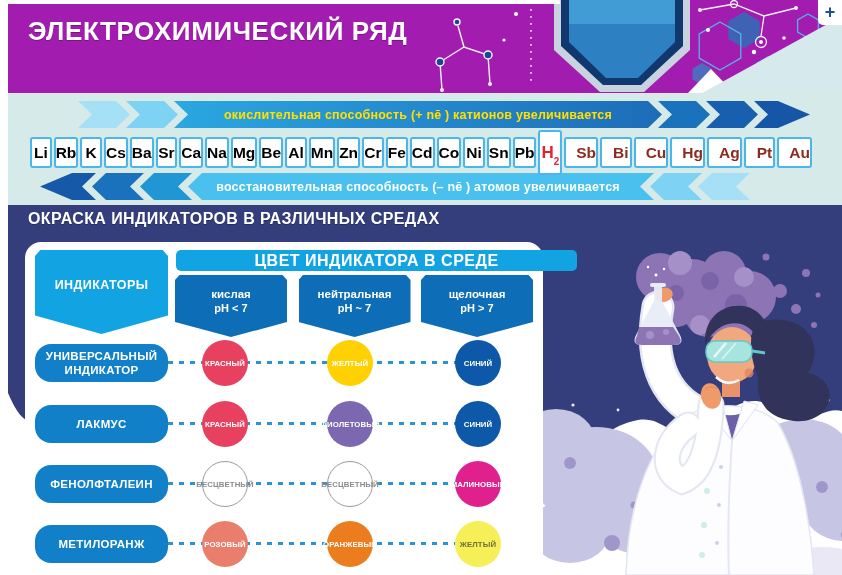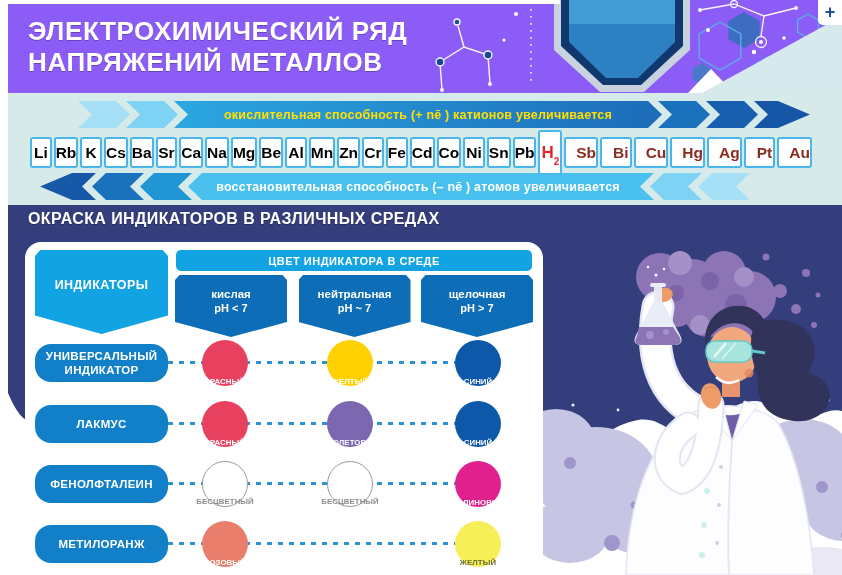--- a/index.html
+++ b/index.html
@@ -1,19 +1,19 @@
 <!DOCTYPE html>
 <html><head>
 <meta charset="utf-8">
 <style>
   html,body{margin:0;padding:0;background:#fff;}
   .page{position:relative;width:842px;height:575px;overflow:hidden;background:#fff;
         font-family:"Liberation Sans",sans-serif;}
   
-  .header{position:absolute;left:8px;top:0;right:0;height:93px;background:#8b5cf6;overflow:hidden;}
+  .header{position:absolute;left:8px;top:0;right:0;height:93px;background:#a21caf;overflow:hidden;}
   .top-strip{position:absolute;left:0;top:0;width:560px;height:4px;background:#fff;z-index:5;}
   .poster-title{position:absolute;left:20px;top:16px;color:#fff;font-weight:bold;font-size:26px;
         line-height:1.2;letter-spacing:.6px;z-index:3;text-shadow:0 1px 0 rgba(0,0,0,.25);}
   .header-deco{position:absolute;right:0;top:0;z-index:1;}
   .plus-btn{position:absolute;right:0;top:0;width:24px;height:25px;background:#fff;border-radius:0 0 0 5px;
         color:#1c4f9c;font-weight:bold;font-size:18px;display:flex;align-items:center;justify-content:center;z-index:6;cursor:pointer;}
   
   .series{position:absolute;left:8px;top:93px;right:0;height:112px;background:#d6ebe9;}
   .arrow-svg{position:absolute;left:0;}
   .arrow-text{position:absolute;left:170px;width:480px;text-align:center;font-weight:bold;font-size:12.5px;
@@ -32,48 +32,47 @@
   .indicators{position:absolute;left:8px;top:205px;right:0;bottom:0;background:#fff;}
   .ind-bg{position:absolute;left:0;top:0;}
   .section-title{position:absolute;left:20px;top:5px;color:#fff;font-weight:bold;font-size:16px;
         letter-spacing:.4px;z-index:2;text-shadow:0 1px 0 rgba(0,0,0,.3);}
   .card{position:absolute;left:17px;top:37px;width:518px;height:333px;background:#fff;
         border-radius:16px 16px 0 0;z-index:3;}
   .hdr-ind{position:absolute;left:10px;top:8px;width:133px;height:84px;background:#12a3e2;color:#fff;
         display:flex;align-items:center;justify-content:center;font-weight:bold;font-size:12.5px;letter-spacing:.4px;
         padding-bottom:14px;box-sizing:border-box;
         clip-path:polygon(4% 0,96% 0,100% 7%,100% 78%,50% 100%,0 78%,0 7%);}
-  .hdr-span{position:absolute;left:151px;top:8px;width:356px;height:21px;background:#12a3e2;color:#fff;
-        border-radius:5px;display:flex;align-items:center;justify-content:center;font-weight:bold;font-size:11px;letter-spacing:.5px;}
+  .hdr-span{position:absolute;left:151px;top:8px;width:401px;height:21px;background:#12a3e2;color:#fff;
+        border-radius:5px;display:flex;align-items:center;justify-content:center;font-weight:bold;font-size:16px;letter-spacing:.5px;}
   .media-hdr{position:absolute;top:33px;width:112px;height:62px;background:#0d6db6;color:#fff;
         display:flex;flex-direction:column;align-items:center;justify-content:center;gap:2px;
         padding-bottom:10px;box-sizing:border-box;
         clip-path:polygon(4% 0,96% 0,100% 8%,100% 76%,50% 100%,0 76%,0 8%);}
   .media-name{font-weight:bold;font-size:11.5px;}
   .media-ph{font-weight:bold;font-size:11px;}
   .ind-row{position:absolute;left:0;width:100%;height:46px;}
   .dash-line{position:absolute;left:143px;top:21px;width:312px;height:3px;
         background:repeating-linear-gradient(90deg,#2a93d4 0 5px,transparent 5px 11px);}
   .row-label{position:absolute;left:10px;top:4px;width:133px;height:38px;background:#1280c8;color:#fff;
         border-radius:16px;display:flex;align-items:center;justify-content:center;text-align:center;
         font-weight:bold;font-size:11.5px;line-height:1.25;letter-spacing:.3px;padding:0 6px;box-sizing:border-box;}
   .circle{position:absolute;top:0;width:46px;height:46px;border-radius:50%;box-sizing:border-box;
-        display:flex;align-items:flex-end;justify-content:center;}
+        display:flex;align-items:center;justify-content:center;}
   .circle-text{font-weight:bold;font-size:7.8px;letter-spacing:.1px;white-space:nowrap;}
 </style>
 </head>
 <body>
 
 <div class="page">
 
   <div class="top-strip"></div>
   <div class="header">
     <div class="poster-title">
       <div>ЭЛЕКТРОХИМИЧЕСКИЙ РЯД</div>
-      <div>НАПРЯЖЕНИЙ МЕТАЛЛОВ</div>
     </div>
     <svg class="header-deco" width="430" height="93" viewBox="0 0 430 93">
 
       <g stroke="#ffffff" stroke-width="1.4" fill="none" opacity=".95">
         <path d="M30,90 L28,62 L52,47 L76,55 L78,84"></path>
         <path d="M52,47 L46,26"></path>
         <circle cx="28" cy="62" r="4" fill="#11499a"></circle>
         <circle cx="76" cy="55" r="4" fill="#11499a"></circle>
         <circle cx="45" cy="22" r="3" fill="#11499a"></circle>
         <circle cx="30" cy="90" r="2" fill="#fff" stroke="none"></circle>
@@ -427,20 +426,23 @@
             <div class="circle" style="left: 430px; background: rgb(224, 33, 141);">
               <span class="circle-text" style="color: rgb(255, 255, 255);">МАЛИНОВЫЙ</span>
             </div>
           </div>
           <div class="ind-row" style="top: 279px;">
             <div class="dash-line"></div>
             <div class="row-label">МЕТИЛОРАНЖ</div>
             <div class="circle" style="left: 177px; background: rgb(232, 126, 107);">
               <span class="circle-text" style="color: rgb(255, 255, 255);">РОЗОВЫЙ</span>
             </div>
+            <div class="circle" style="left: 302px; background: rgb(236, 125, 30);">
+              <span class="circle-text" style="color: rgb(255, 255, 255);">ОРАНЖЕВЫЙ</span>
+            </div>
             <div class="circle" style="left: 430px; background: rgb(247, 239, 88);">
               <span class="circle-text" style="color: rgb(111, 111, 53);">ЖЕЛТЫЙ</span>
             </div>
           </div>
         </div>
     </div>
   </div>
 </div>
 
 </body></html>

